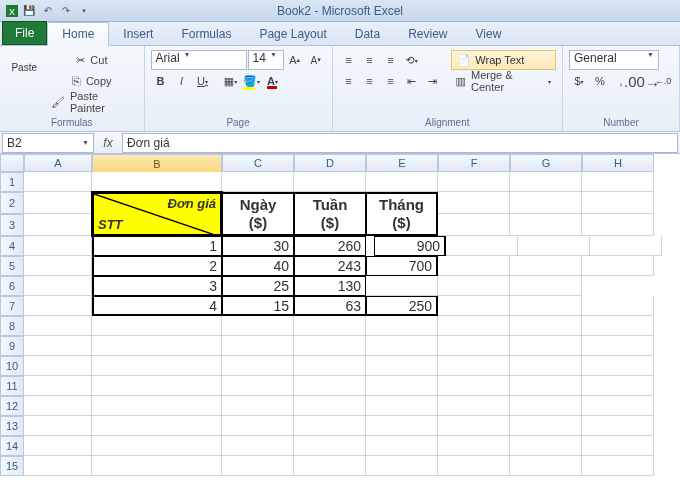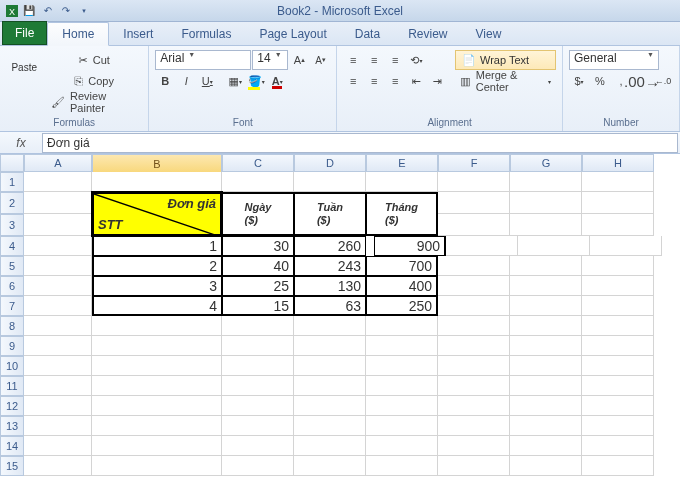--- a/index.html
+++ b/index.html
@@ -22,35 +22,35 @@
 .small-btn{width:20px;height:20px;display:flex;align-items:center;justify-content:center;cursor:pointer;border:1px solid transparent;font-size:11px;color:#444}
 .sel{height:20px;background:#fff;border:1px solid #a9b8cf;display:flex;align-items:flex-start;padding:0 4px;font-size:12px;gap:4px}
 .sel .arr{font-size:7px;color:#555}
 .bold{font-weight:bold}
 .ital{font-style:italic}
 .under{text-decoration:underline}
 .wrap-btn{height:20px;background:linear-gradient(#fff4d8,#fde9b8);border:1px solid #e3c472;display:flex;align-items:center;padding:0 6px;gap:4px;font-size:11px;cursor:pointer}
 .namebox-row{height:22px;background:linear-gradient(#f4f8fd,#e8eff8);display:flex;align-items:center;border-bottom:1px solid #b0c4e0}
 .namebox{width:92px;height:20px;background:#fff;border:1px solid #a9b8cf;padding:0 4px;display:flex;align-items:center;font-size:12px;margin-left:2px}
 .namebox .arr{margin-left:auto;font-size:7px;color:#555}
-.fx{width:42px;text-align:center;font-style:italic;color:#555;font-size:12px}
+.fx{width:28px;text-align:center;font-style:italic;color:#555;font-size:12px}
 .fbar{flex:1;height:20px;background:#fff;border:1px solid #a9b8cf;padding:0 4px;font-size:12px;display:flex;align-items:center;margin-right:2px}
 .grid-wrap{position:relative;height:346px;overflow:hidden;background:#fff}
 .colheads{display:flex;height:18px;position:sticky;top:0}
 .colheads .corner{width:24px;background:linear-gradient(#f4f8fd,#e0e9f5);border:1px solid #b8c9df}
 .ch{background:linear-gradient(#f4f8fd,#e0e9f5);border:1px solid #b8c9df;text-align:center;font-size:11px;color:#3b5b8c;display:flex;align-items:center;justify-content:center}
 .ch.sel{background:linear-gradient(#fde8b0,#f8d77a);color:#71501a}
 .rowline{display:flex;height:20px}
 .rh{width:24px;background:linear-gradient(90deg,#f4f8fd,#e0e9f5);border:1px solid #b8c9df;text-align:center;font-size:11px;color:#3b5b8c;display:flex;align-items:center;justify-content:center}
 .cell{border-right:1px solid #d4d4d4;border-bottom:1px solid #d4d4d4;font-size:12px;display:flex;align-items:center;padding:0 4px;position:relative;background:#fff}
 .col-A{width:68px}.col-B{width:130px}.col-C{width:72px}.col-D{width:72px}.col-E{width:72px}.col-F{width:72px}.col-G{width:72px}.col-H{width:72px}
 .active-cell{outline:2px solid #000;outline-offset:-1px;z-index:2}
 .tbl-header{background:#ffff00}
 .tbl-cell{border:1px solid #000;justify-content:flex-end;font-family:Arial;font-size:14px}
-.tbl-head-cell{border:1px solid #000;font-family:Arial;font-size:11px;font-style:italic;font-weight:bold;justify-content:center;text-align:left;line-height:1.2}
+.tbl-head-cell{border:1px solid #000;font-family:Arial;font-size:15px;font-weight:bold;justify-content:center;text-align:center;line-height:1.2}
 .diag{position:absolute;inset:0;pointer-events:none}
 .diag line{stroke:#000;stroke-width:1.5}
 .stt{position:absolute;left:4px;bottom:2px;font-style:italic;font-weight:bold;font-size:13px}
 .dongia{position:absolute;right:4px;top:2px;font-style:italic;font-weight:bold;font-size:13px}
 </style>
 </head>
 <body>
 
 <div class="titlebar">
   <div class="qat">
@@ -91,21 +91,21 @@
         <span style="font-size:10px">Paste</span>
       </div>
       <div class="stack">
         <div class="row small-btn" style="width:auto;padding:0 4px">
           <span>✂</span>&nbsp;<span>Cut</span>
         </div>
         <div class="row small-btn" style="width:auto;padding:0 4px">
           <span>⎘</span>&nbsp;<span>Copy</span>
         </div>
         <div class="row small-btn" style="width:auto;padding:0 4px">
-          <span>🖌</span>&nbsp;<span>Review Painter</span>
+          <span>🖌</span>&nbsp;<span>Paste Painter</span>
         </div>
       </div>
     </div>
     <div class="group-label">Formulas</div>
   </div>
 
   <div class="group">
     <div class="group-body stack">
       <div class="row">
         <div class="sel" style="width:96px">
@@ -128,21 +128,21 @@
         <div class="small-btn">
             <span style="position:relative">🪣<span style="position:absolute;bottom:-2px;left:0;width:12px;height:3px;background:#ffff00"></span></span>
             <span style="font-size:6px">▾</span>
           </div>
         <div class="small-btn">
             <span style="position:relative;font-weight:bold">A<span style="position:absolute;bottom:-2px;left:0;width:10px;height:3px;background:#c00"></span></span>
             <span style="font-size:6px">▾</span>
           </div>
       </div>
     </div>
-    <div class="group-label">Font</div>
+    <div class="group-label">Page</div>
   </div>
 
   <div class="group">
     <div class="group-body">
       <div class="stack">
         <div class="row">
           <div class="small-btn">≡</div>
           <div class="small-btn">≡</div>
           <div class="small-btn">≡</div>
           <div class="small-btn">⟲<span style="font-size:6px">▾</span></div>
@@ -178,20 +178,24 @@
         <div class="small-btn">,</div>
         <div class="small-btn" style="font-size:15px">.00→</div>
         <div class="small-btn" style="font-size:9px">←.0</div>
       </div>
     </div>
     <div class="group-label">Number</div>
   </div>
 </div>
 
 <div class="namebox-row">
+  <div class="namebox">
+      <span>B2</span>
+      <span class="arr">▼</span>
+    </div>
   <div class="fx">fx</div>
   <div class="fbar">
       <span>Đơn giá</span>
     </div>
 </div>
 
 <div class="grid-wrap">
   <div class="colheads">
     <div class="corner"></div>
     <div class="ch col-A">A</div>
@@ -264,21 +268,20 @@
         <div class="cell col-F"></div>
         <div class="cell col-G"></div>
         <div class="cell col-H"></div>
       </div>
       <div class="rowline">
         <div class="rh">6</div>
         <div class="cell col-A"></div>
         <div class="cell col-B tbl-cell" style="border-left: 2px solid rgb(0, 0, 0);">3</div>
         <div class="cell col-C tbl-cell">25</div>
         <div class="cell col-D tbl-cell">130</div>
-        <div class="cell col-E tbl-cell" style="border-right: 2px solid rgb(0, 0, 0);">400</div>
         <div class="cell col-F"></div>
         <div class="cell col-G"></div>
         <div class="cell col-H"></div>
       </div>
       <div class="rowline">
         <div class="rh">7</div>
         <div class="cell col-A"></div>
         <div class="cell col-B tbl-cell" style="border-left: 2px solid rgb(0, 0, 0); border-bottom: 2px solid rgb(0, 0, 0);">4</div>
         <div class="cell col-C tbl-cell" style="border-bottom: 2px solid rgb(0, 0, 0);">15</div>
         <div class="cell col-D tbl-cell" style="border-bottom: 2px solid rgb(0, 0, 0);">63</div>

